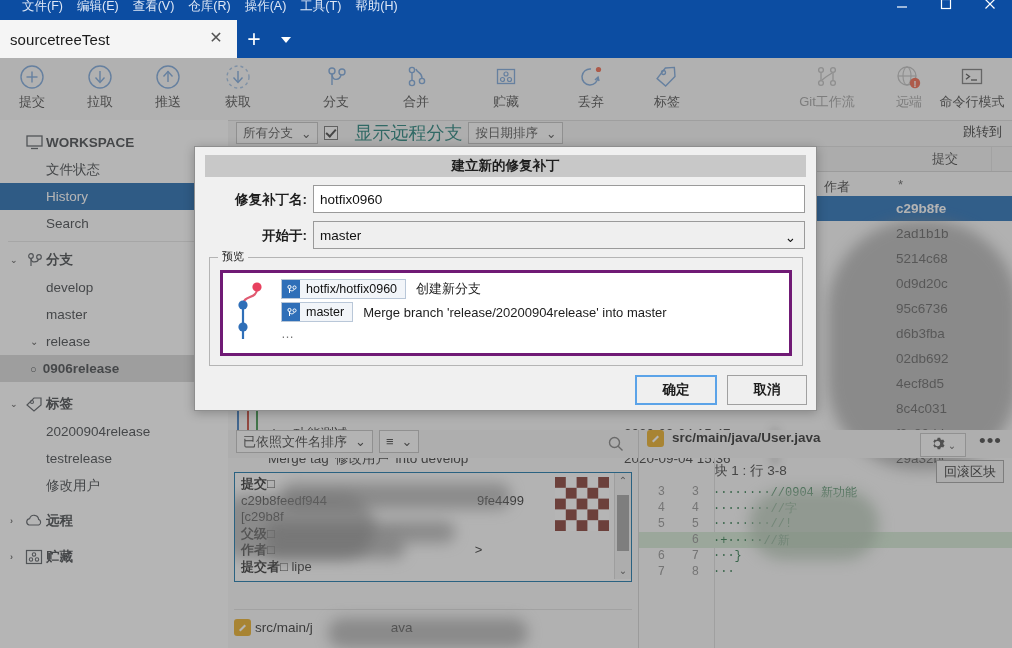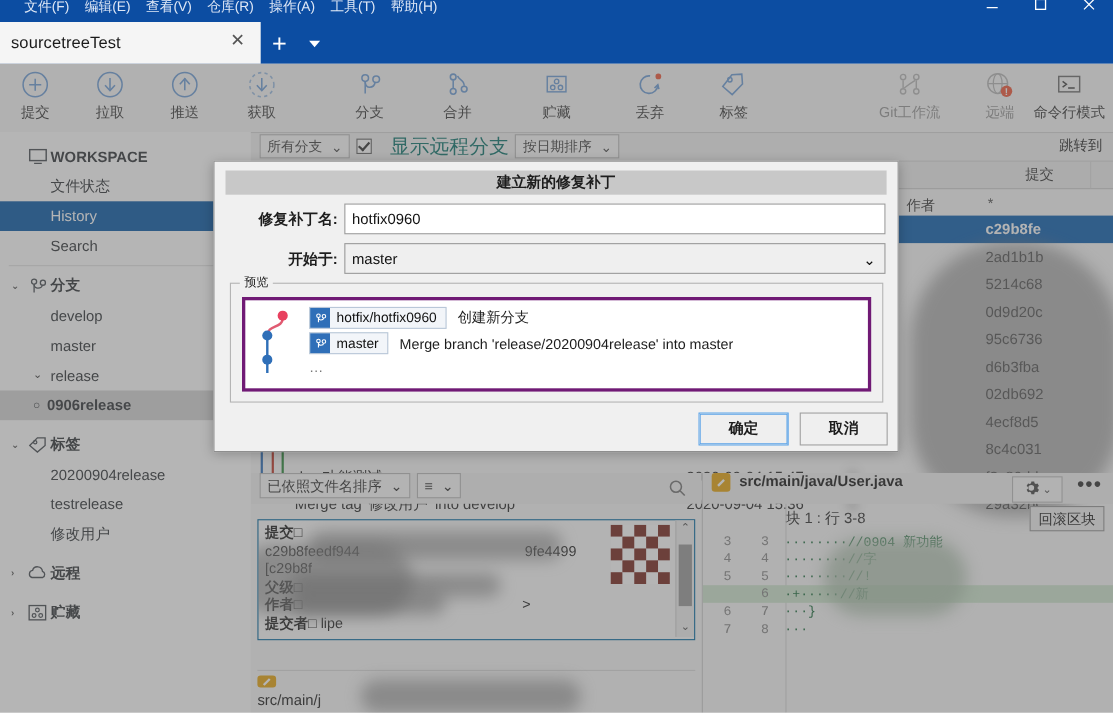--- a/index.html
+++ b/index.html
@@ -86,21 +86,21 @@
   .lbar{height:28px;display:flex;gap:6px;padding-left:8px;background:#f2f2f2;}
   .lsel{height:21px;border:1px solid #bcbcbc;background:#fbfbfb;display:flex;align-items:center;padding:0 6px;font-size:13px;color:#333;gap:8px;}
   .searchico{position:absolute;right:14px;top:6px;}
   .detail{position:absolute;left:6px;top:30px;right:6px;height:108px;background:#fbfbfb;border:1px solid #0369a1;overflow:hidden;font-size:13px;line-height:16.5px;color:#1d1d1d;margin-top:12px;}
   .detail .pad{padding:3px 6px;}
   .detail b{font-weight:bold;}
   .ident{position:absolute;right:22px;top:4px;width:54px;height:54px;}
   .dscroll{position:absolute;right:0;top:0;width:16px;height:106px;background:#f0f0f0;border-left:1px solid #d5d5d5;}
   .dscroll .thumb{position:absolute;left:2px;top:22px;width:12px;height:56px;background:#9b9b9b;}
   .dscroll .ar{position:absolute;left:0;width:16px;height:16px;display:flex;align-items:center;justify-content:center;color:#555;font-size:10px;}
-  .filerow{position:absolute;left:6px;bottom:8px;right:6px;height:26px;display:flex;gap:4px;font-size:13.5px;color:#222;border-top:1px solid #dcdcdc;padding-top:4px;flex-direction:column;}
+  .filerow{position:absolute;left:6px;bottom:8px;right:6px;height:26px;display:flex;align-items:center;gap:4px;font-size:13.5px;color:#222;border-top:1px solid #dcdcdc;padding-top:4px;}
   .fileico{width:17px;height:17px;background:#e8a713;border-radius:3px;display:flex;align-items:center;justify-content:center;}
 
   
   .dhead{height:28px;display:flex;align-items:flex-start;gap:8px;padding-left:8px;background:#f2f2f2;position:relative;}
   .dhead .fn{font-weight:bold;font-size:13.5px;color:#1b1b1b;}
   .gear{position:absolute;right:46px;top:3px;width:44px;height:22px;border:1px solid #bdbdbd;background:#fafafa;display:flex;align-items:center;justify-content:center;gap:3px;}
   .dots{position:absolute;right:10px;top:4px;font-size:19px;line-height:14px;color:#333;letter-spacing:1px;}
   .hunkbar{position:absolute;left:0;top:28px;right:0;height:26px;}
   .hunklabel{position:absolute;left:75px;top:4px;font-size:13.5px;color:#333;}
   .rollback{position:absolute;right:8px;top:2px;height:21px;border:1px solid #9a9a9a;background:#f0f0f0;display:flex;align-items:center;padding:0 7px;font-size:13px;color:#222;}

